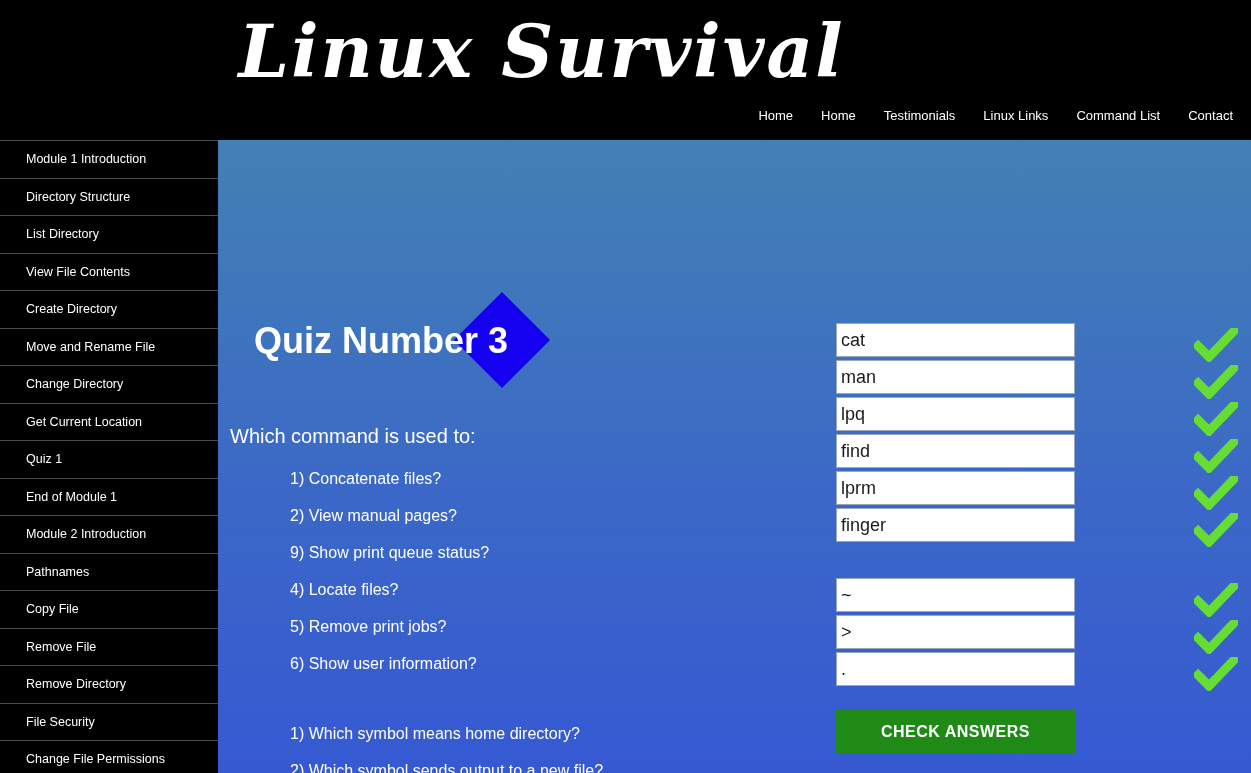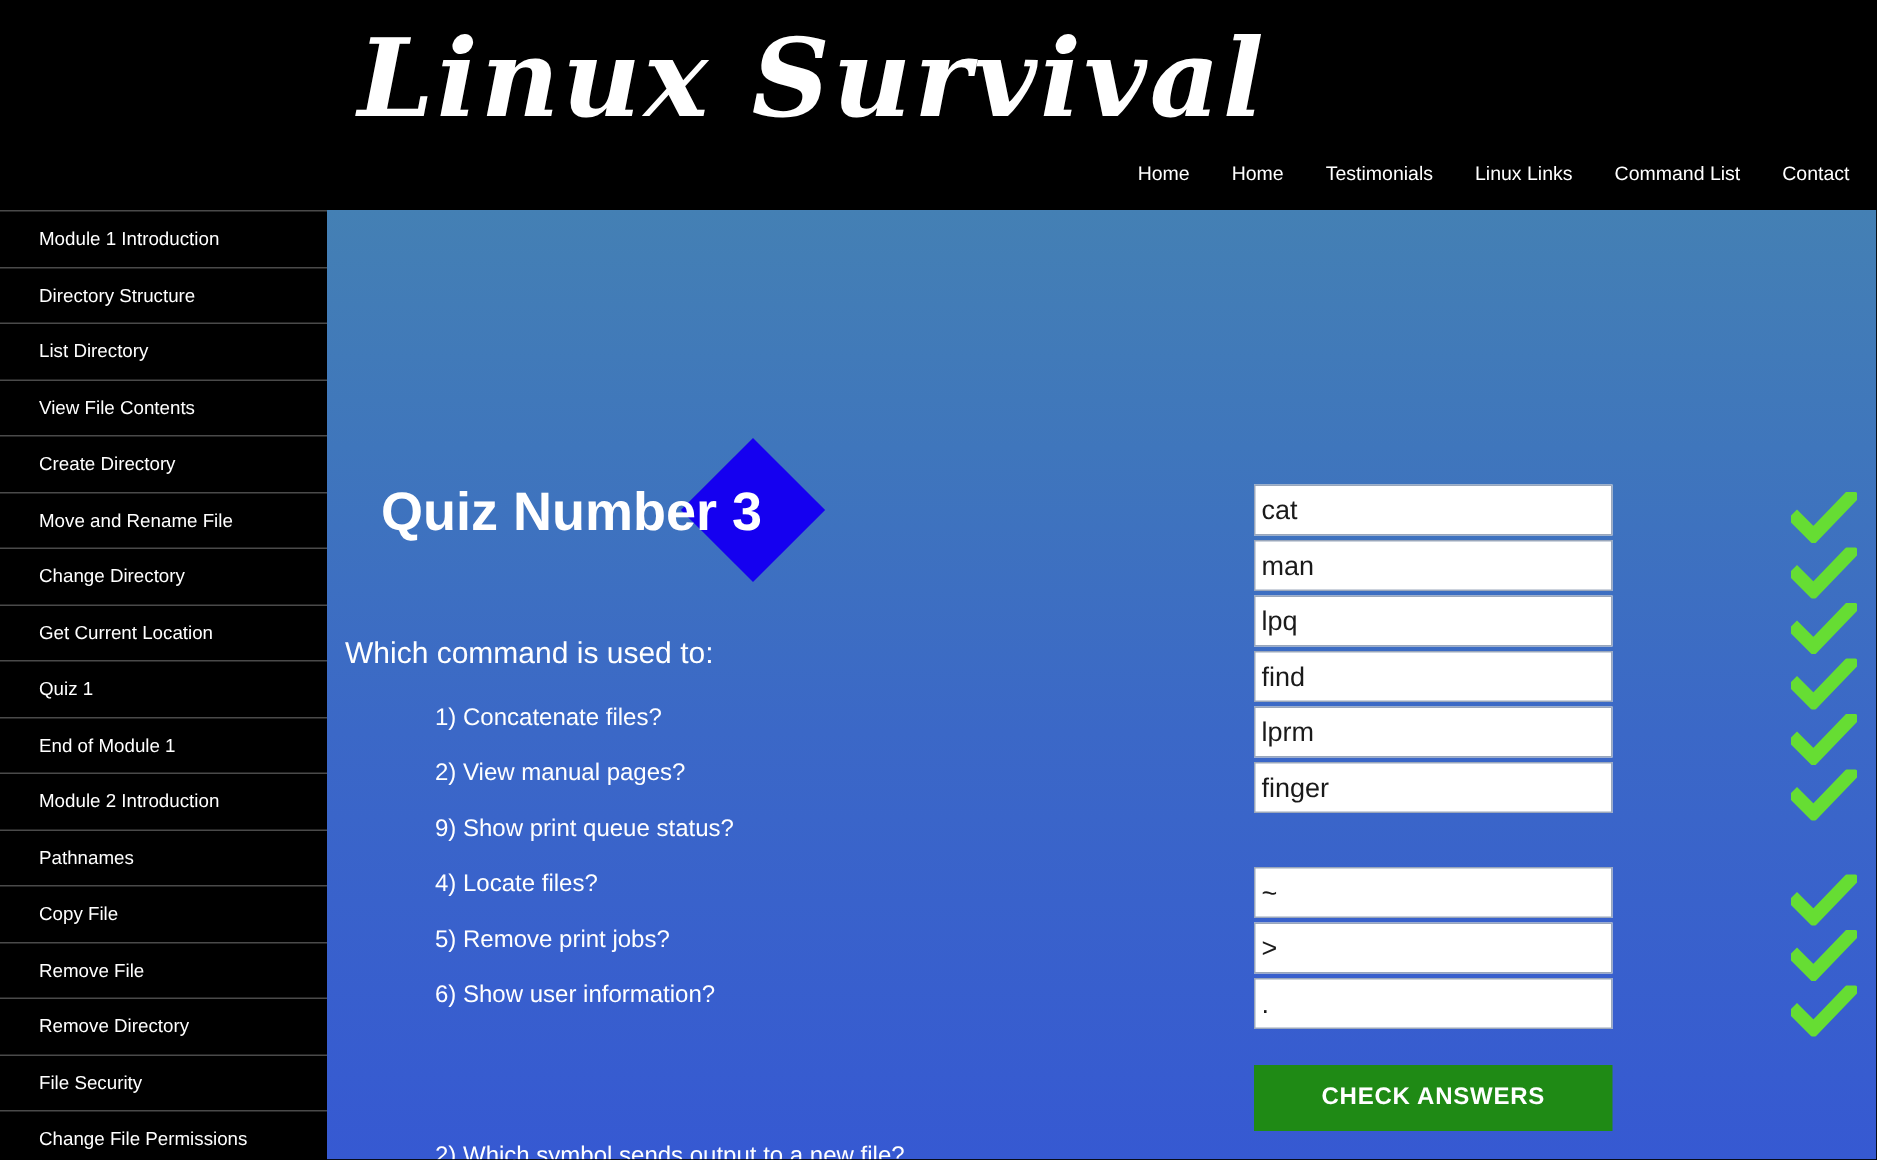--- a/index.html
+++ b/index.html
@@ -251,20 +251,21 @@
         <svg width="44" height="34" viewBox="0 0 44 34">
           <path d="M4 18 L15 29 L40 3" stroke="#66dd33" stroke-width="9" fill="none" stroke-linecap="square"></path>
         </svg>
       </div>
     <div class="check-icon" style="top:373px">
         <svg width="44" height="34" viewBox="0 0 44 34">
           <path d="M4 18 L15 29 L40 3" stroke="#66dd33" stroke-width="9" fill="none" stroke-linecap="square"></path>
         </svg>
       </div>
 
+    <div class="q-label" style="top:585px">1) Which symbol means home directory?</div>
     <div class="q-label" style="top:622px">2) Which symbol sends output to a new file?</div>
 
     <input class="answer-box" style="top: 438px;" type="text" value="~">
     <input class="answer-box" style="top: 475px;" type="text" value="&gt;">
     <input class="answer-box" style="top: 512px;" type="text" value=".">
 
     <div class="check-icon" style="top:443px">
         <svg width="44" height="34" viewBox="0 0 44 34">
           <path d="M4 18 L15 29 L40 3" stroke="#66dd33" stroke-width="9" fill="none" stroke-linecap="square"></path>
         </svg>

